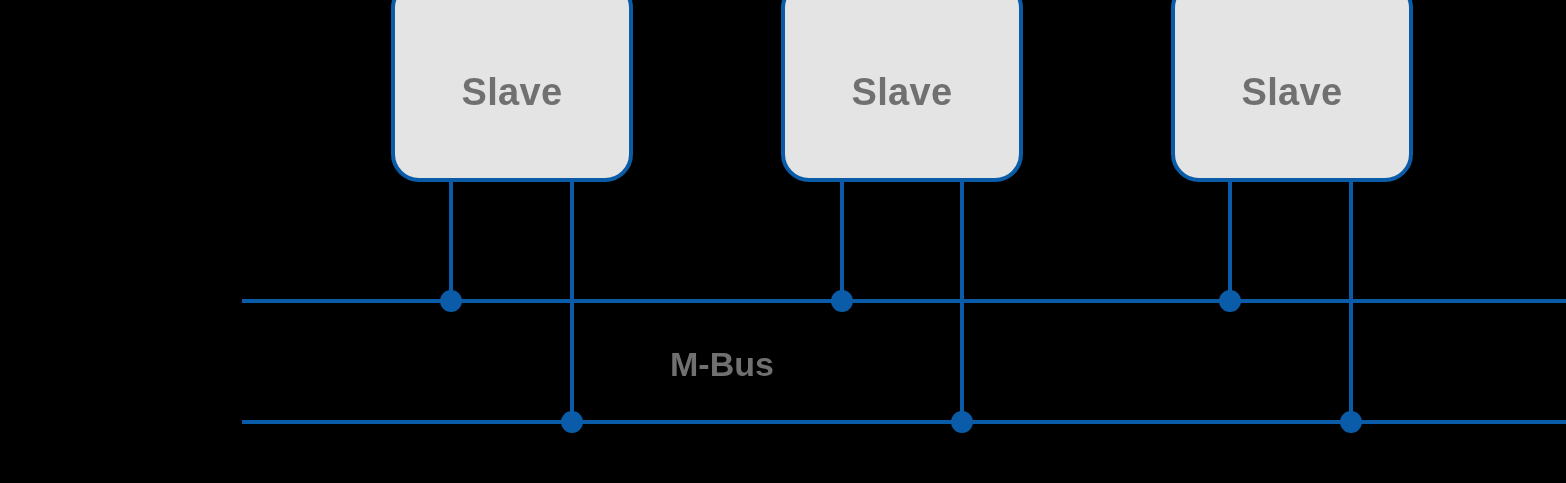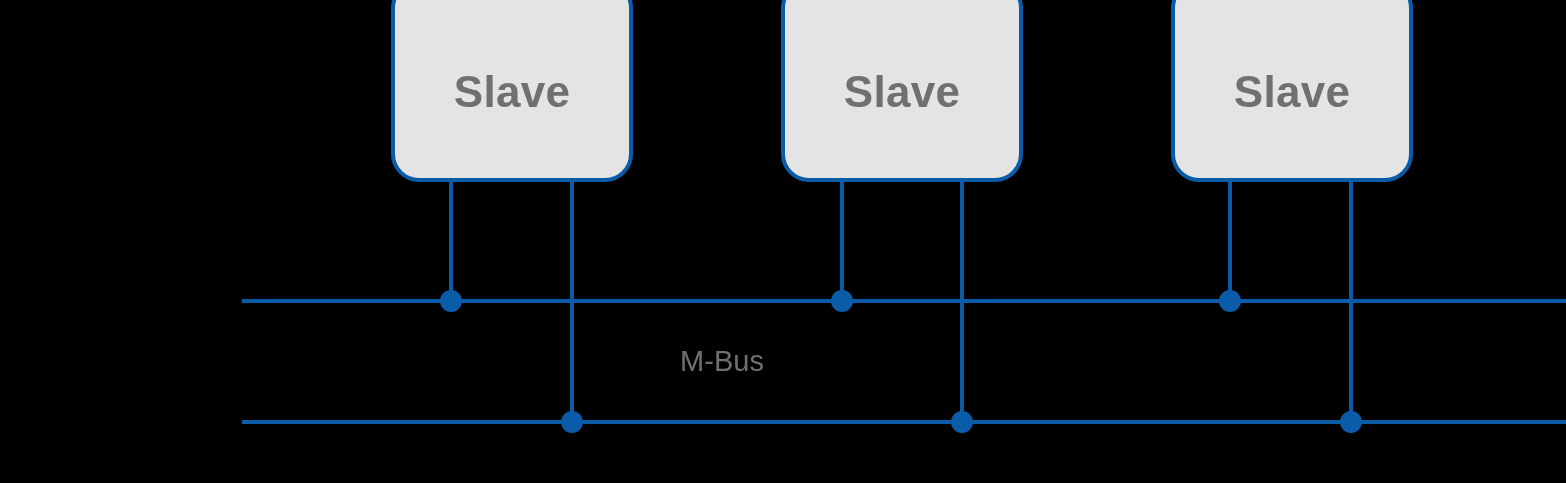--- a/index.html
+++ b/index.html
@@ -23,21 +23,21 @@
     position: absolute;
     box-sizing: border-box;
     background: #E4E4E4;
     border: 4px solid #0B5CA8;
     border-radius: 28px;
     display: flex;
     align-items: center;
     justify-content: center;
   }
   .node-label {
-    font-size: 44px;
+    font-size: 38px;
     font-weight: bold;
     color: #707070;
     letter-spacing: 0.3px;
     line-height: 1;
     white-space: nowrap;
   }
   .node.master {
     left: 2px;
     top: 241px;
     width: 241px;
@@ -88,22 +88,22 @@
   .dot-b2 { left: 951px;  top: 411px; }
   .dot-a3 { left: 1219px; top: 290px; }
   .dot-b3 { left: 1340px; top: 411px; }
   
   .bus-label {
     position: absolute;
     left: 612px;
     top: 345px;
     width: 220px;
     text-align: center;
-    font-size: 29px;
-    font-weight: normal;
+    font-size: 34px;
+    font-weight: bold;
     color: #707070;
     white-space: nowrap;
   }
 </style>
 </head>
 <body>
 
 <div id="canvas">
 
   <div class="wire-h bus-upper"></div>

